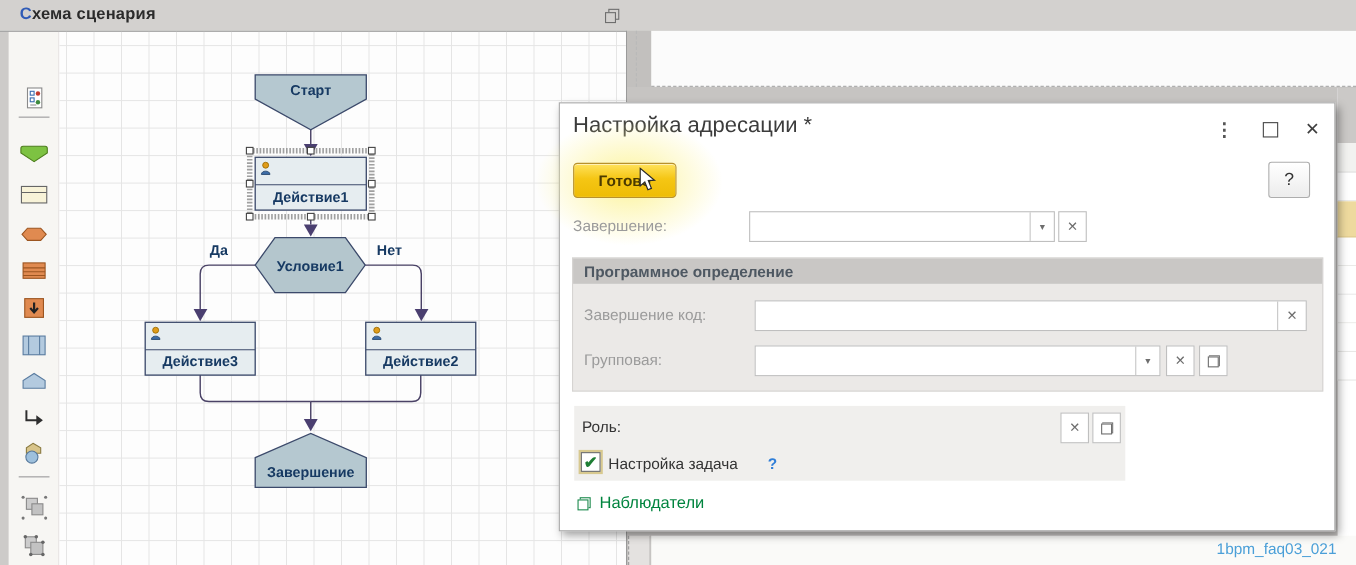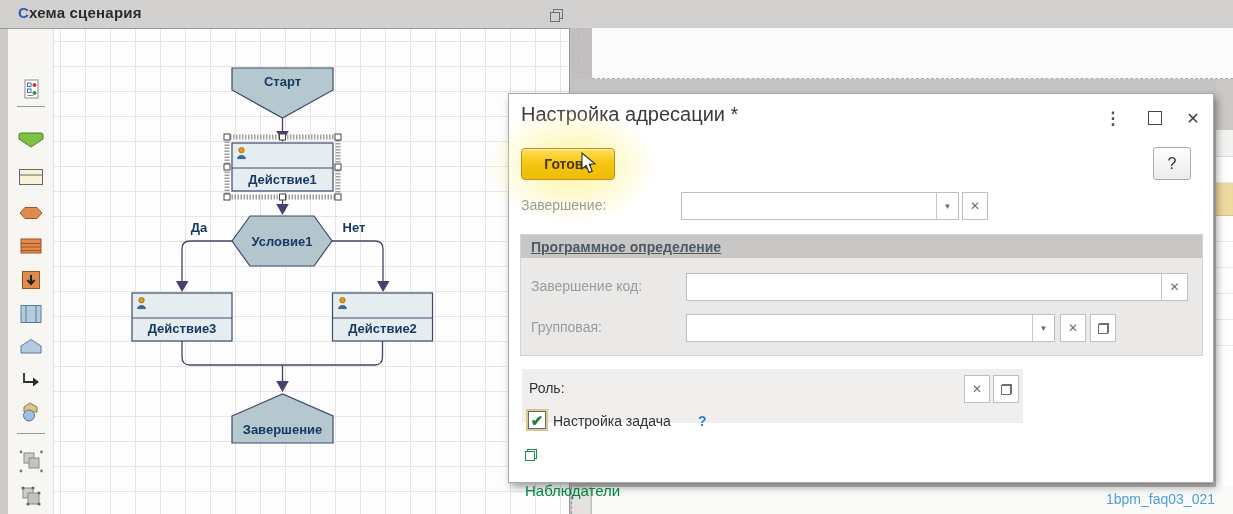--- a/index.html
+++ b/index.html
@@ -73,26 +73,26 @@
   .dd-btn { width:22px; border-left:1px solid #c6c6c6; display:flex; align-items:center; justify-content:center; cursor:pointer; }
   .dd-btn::before { content:"▼"; font-size:8px; color:#6e6e6e; }
   .x-btn { width:26px; display:flex; align-items:center; justify-content:center; cursor:pointer; }
   .x-btn::before { content:"✕"; font-size:12px; color:#6e6e6e; }
   .x-sect { border-left:1px solid #c6c6c6; }
   .sq-btn { position:absolute; width:26px; height:28px; background:#fff; border:1px solid #bfbfbf; display:flex; align-items:center; justify-content:center; cursor:pointer; }
   .sq-btn::before { content:"✕"; font-size:12px; color:#6e6e6e; }
   .sq-btn.copy::before { content:""; }
   .group-box { position:absolute; left:11px; top:140px; width:683px; height:122px; background:#ebe9e7; border:1px solid #d6d4d2; }
   .group-hdr { position:absolute; left:0; top:0; width:100%; height:23px; background:#c9c7c5; display:flex; align-items:center; }
-  .group-hdr span { margin-left:10px; font-size:14px; font-weight:bold; color:#4e5862;text-decoration:underline; }
-  .role-panel { position:absolute; left:13px; top:275px; width:501px; height:54px; background:#f0efed; }
+  .group-hdr span { margin-left:10px; font-size:14px; font-weight:bold; color:#4e5862; }
+  .role-panel { position:absolute; left:13px; top:275px; width:501px; height:68px; background:#f0efed; }
   .checkbox { position:absolute; width:18px; height:18px; background:#fff; border:1px solid #6a6a6a; box-shadow:0 0 0 2px #d8c98f; display:flex; align-items:center; justify-content:center; cursor:pointer; }
   .checkbox::before { content:"✔"; font-size:15px; font-weight:bold; color:#1e7e34; line-height:1; }
   .qmark { color:#2f7ed8; font-weight:bold; font-size:14px; cursor:pointer; }
-  .observers { position:absolute; left:16px; top:355px; display:flex; align-items:flex-start; gap:21px; cursor:pointer;flex-direction:column; }
+  .observers { position:absolute; left:16px; top:355px; display:flex; align-items:center; gap:8px; cursor:pointer; }
   .observers .txt { font-size:15px; color:#00843e; }
 
   .cursor { position:absolute; left:581px; top:152px; z-index:20; pointer-events:none; }
 </style>
 </head>
 <body>
 
 <div class="screen">
 
   <div class="topbar">

